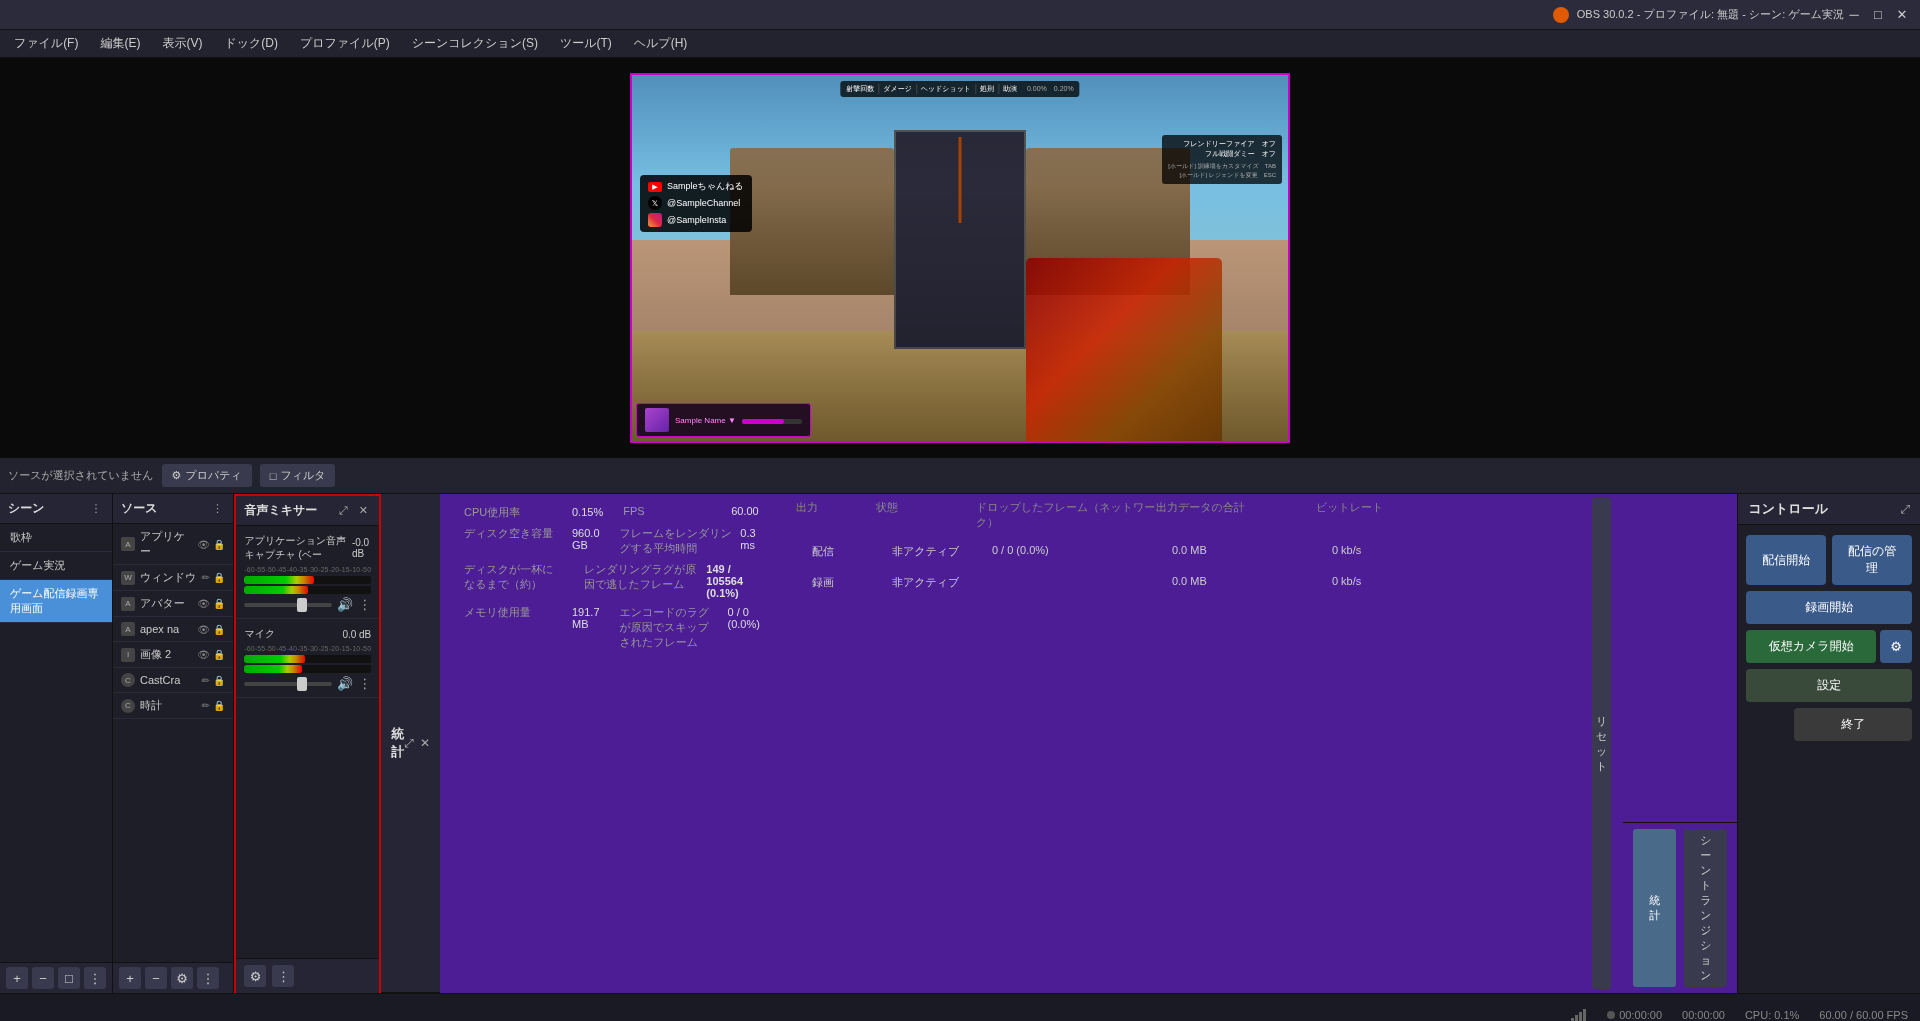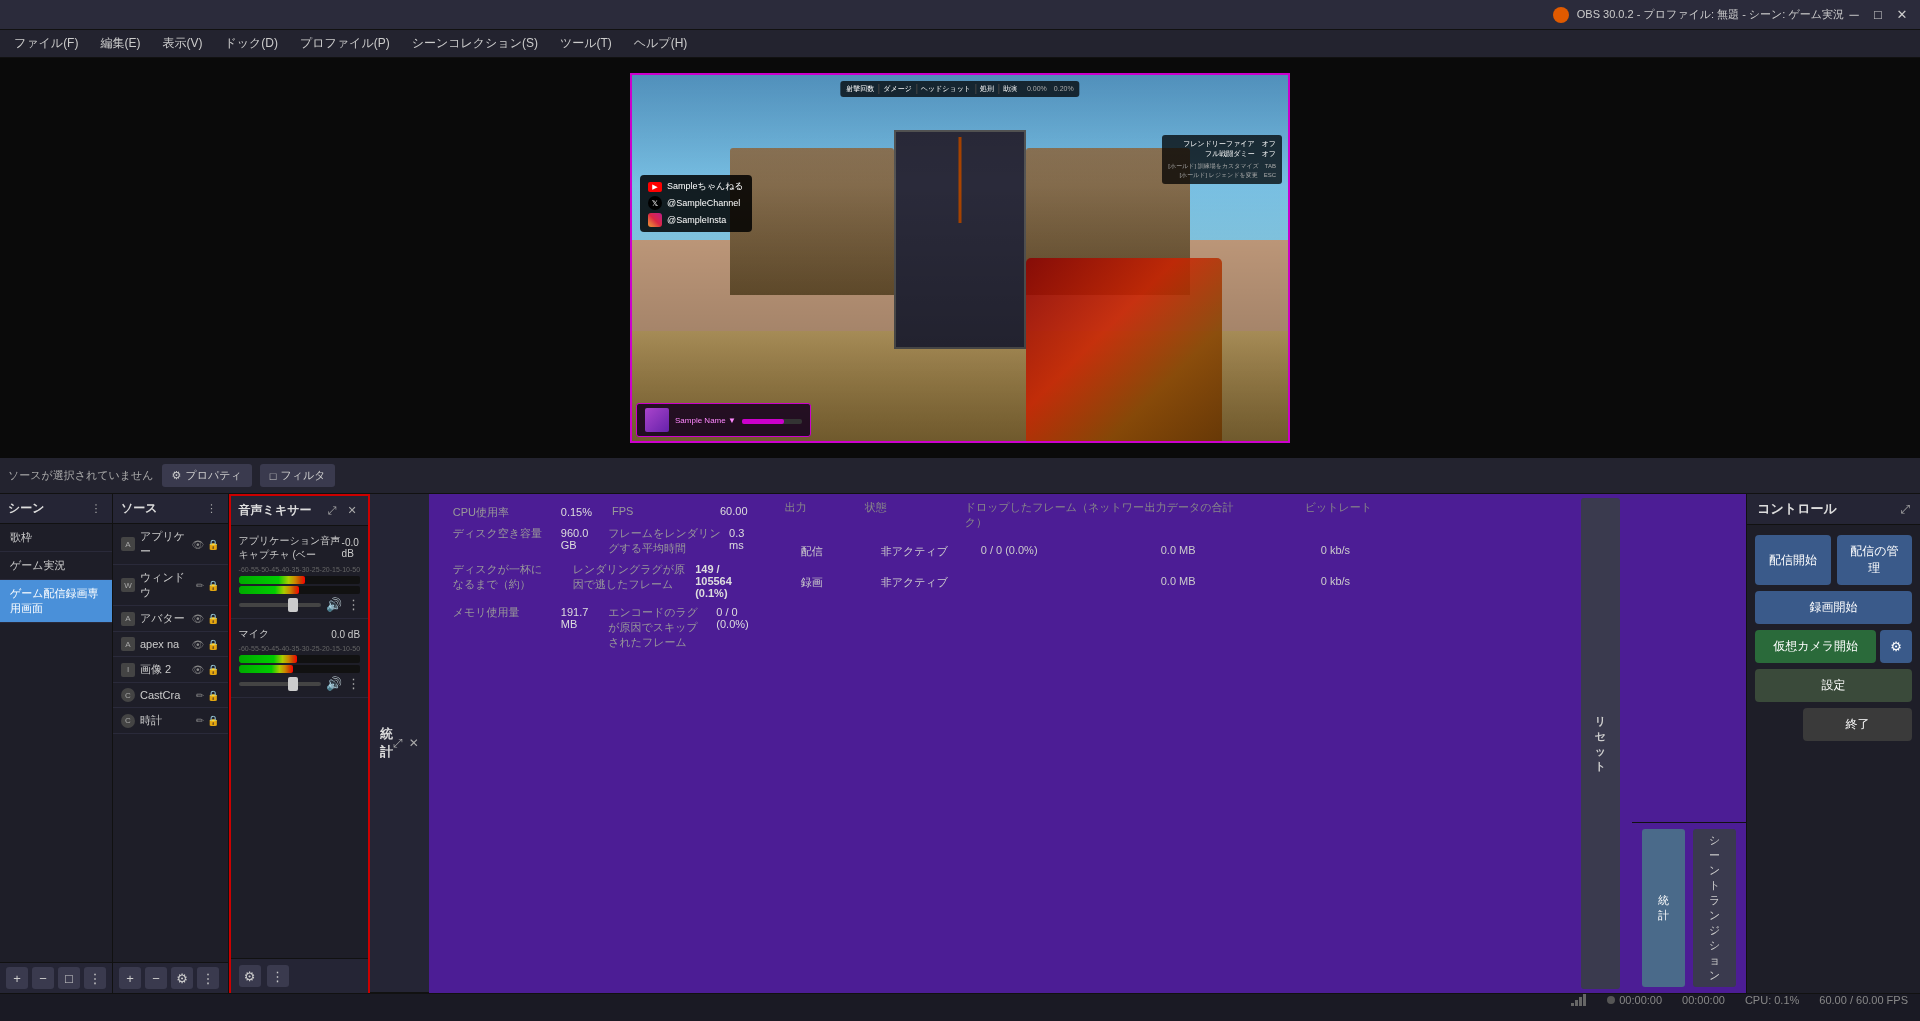--- a/index.html
+++ b/index.html
@@ -390,24 +390,24 @@
       border: none; color: #ccc; border-radius: 3px;
       font-size: 11px; cursor: pointer;
     }
     .stats-tab-btn.active {
       background: #4a6a8a;
       color: #fff;
     }
 
     
     .reset-btn {
-      padding: 4px 14px;
+      padding: 4px 4px;
       background: #3a3a4e;
       border: none; color: #ccc; border-radius: 3px;
-      font-size: 11px; cursor: pointer; font-weight: bold;
+      font-size: 11px; cursor: pointer;
     }
 
     
     .panel-control {
       width: 300px;
       background: #1e1e28;
       display: flex;
       flex-direction: column;
     }
     .control-header {
@@ -454,21 +454,21 @@
       border-radius: 4px; font-size: 13px;
       cursor: pointer;
     }
 
     
     .status-bar {
       height: 28px;
       background: #1a1a24;
       border-top: 1px solid #111;
       display: flex;
-      align-items: flex-start;
+      align-items: flex-end;
       justify-content: flex-end;
       padding: 0 12px;
       gap: 20px;
       font-size: 11px;
       color: #888;
     }
     .status-item {
       display: flex; align-items: center; gap: 4px;
     }
     .status-dot {

